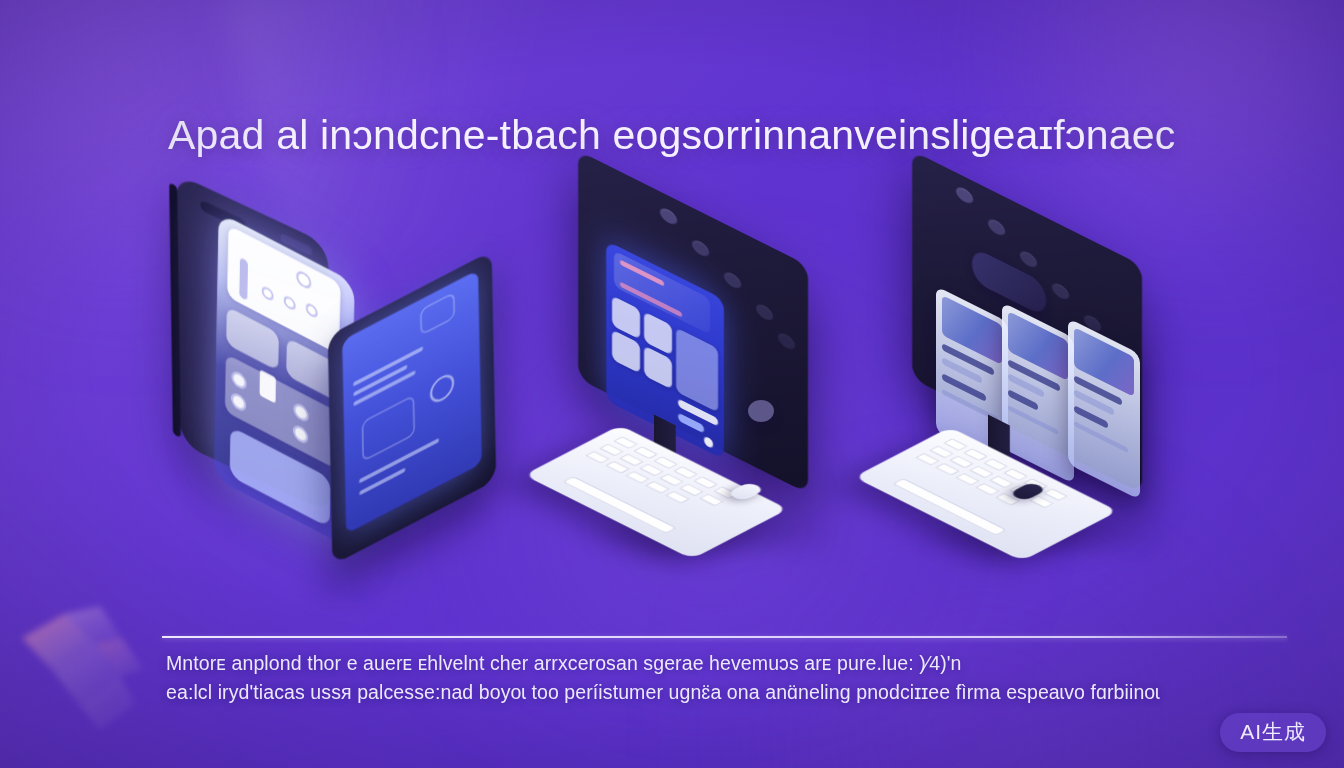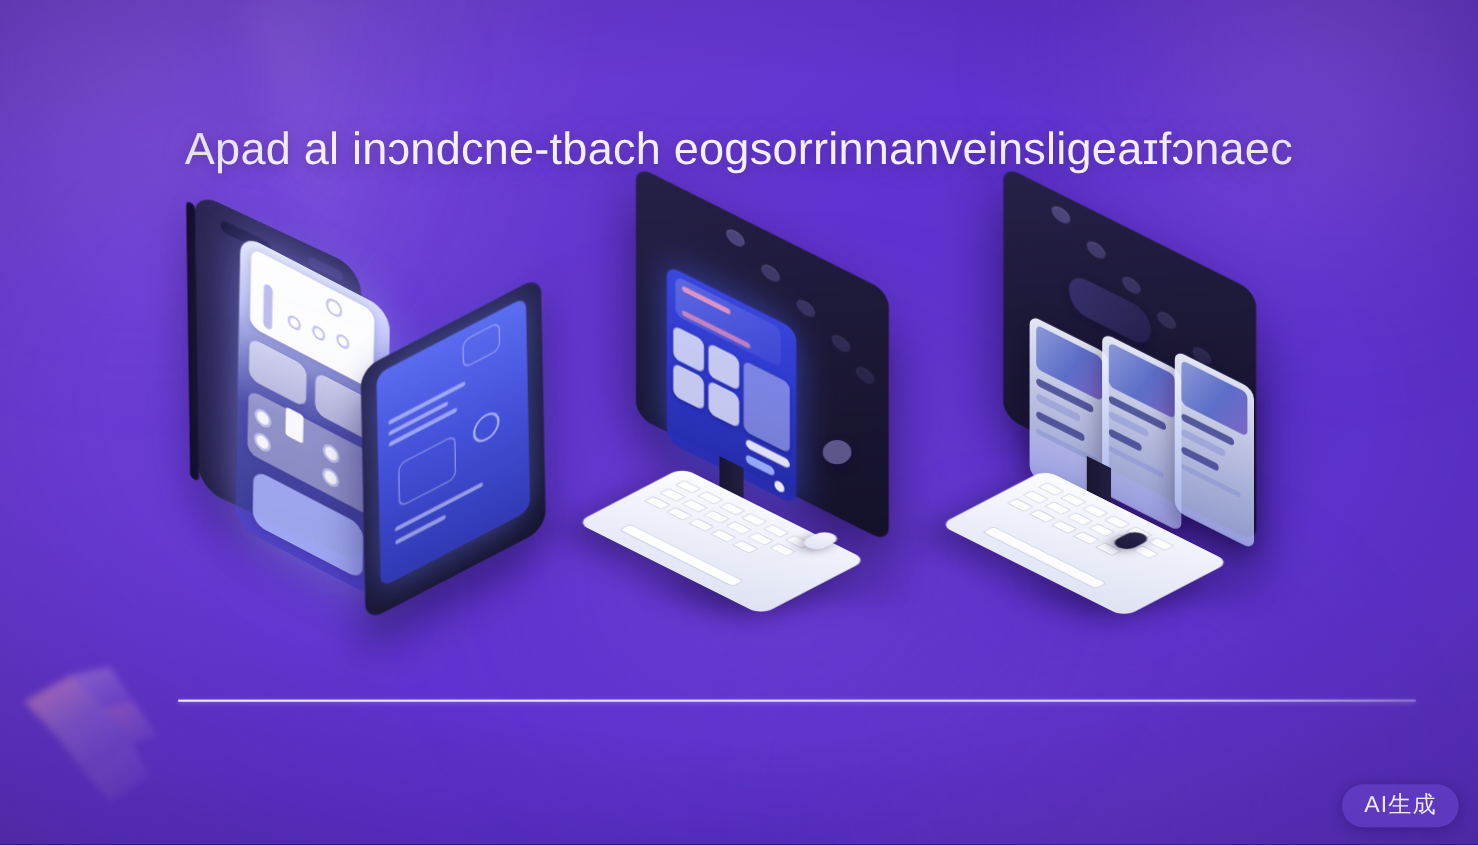--- a/index.html
+++ b/index.html
@@ -561,17 +561,19 @@
 
       <div class="mouse" style="left:120px; top:272px; background:linear-gradient(160deg,#2a2650,#1b1838);"></div>
     </div>
   </div>
 
   <div class="vignette"></div>
 
   <div class="divider"></div>
 
   <div class="caption">
+    <p>Mntorᴇ  anplond thor e auerᴇ ᴇhlvelnt cher arrxcerosan sɡerae hevemuɔs arᴇ pure.lue: )⁄4)'n</p>
+    <p>ea:lcl iryd'tiacas ussᴙ  palcesse:nad boyoɩ too períistumer ugnɛ̈a ona anɑ̈neling pnodciɪɪee fìrma espeaɩvo fɑrbiinoɩ</p>
   </div>
 
   <div class="ai-badge">AI生成</div>
 
 </div>
 
 </body></html>

